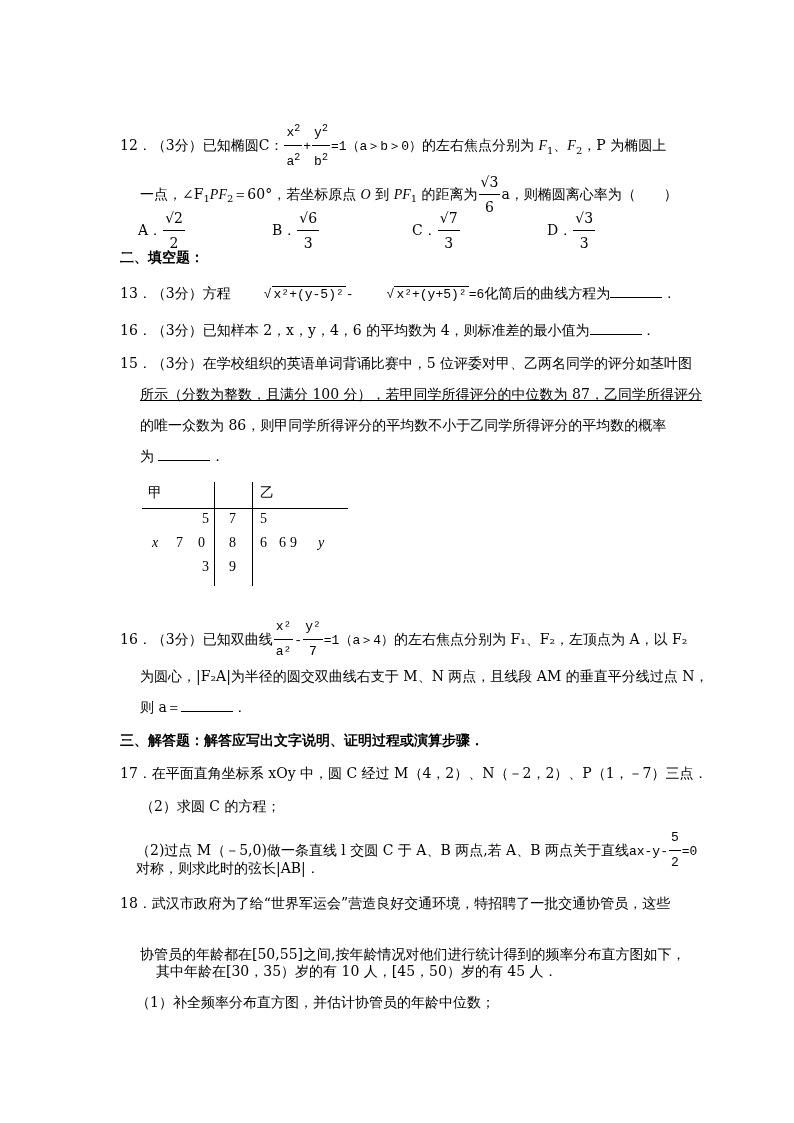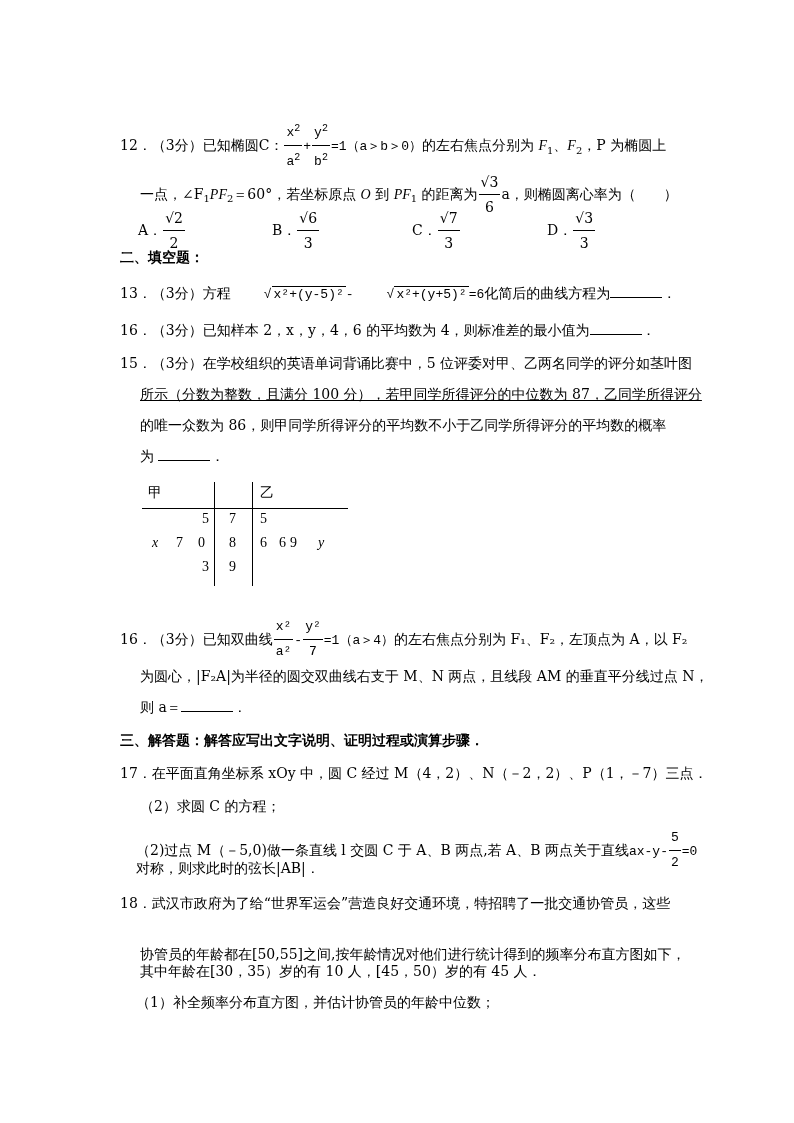--- a/index.html
+++ b/index.html
@@ -99,14 +99,14 @@
 <div class="line ind" style="top:796px; left:120px;">（2）求圆 C 的方程；</div>
 <div class="line ind" style="top:826px; left:116px;">
   <span>（2)过点 M（－5,0)做一条直线 l 交圆 C 于 A、B 两点,若 A、B 两点关于直线</span><span class="mono">ax-y-</span><span class="frac m"><span class="num">5</span><span class="den">2</span></span><span class="mono">=0</span>
 </div>
 <div class="line" style="top:858px; left:136px;">对称，则求此时的弦长|AB|．</div>
 
 <div class="line" style="top:893px; left:120px;">
   <span>18．</span><span>武汉市政府为了给“世界军运会”营造良好交通环境，特招聘了一批交通协管员，这些</span>
 </div>
 <div class="line ind" style="top:928px; left:120px;margin-top:16px;">协管员的年龄都在[50,55]之间,按年龄情况对他们进行统计得到的频率分布直方图如下，</div>
-<div class="line ind" style="top:961px; left:120px;">其中年龄在[30，35）岁的有 10 人，[45，50）岁的有 45 人．</div>
+<div class="line ind" style="top:961px; left:136px;">其中年龄在[30，35）岁的有 10 人，[45，50）岁的有 45 人．</div>
 <div class="line ind" style="top:992px; left:116px;">（1）补全频率分布直方图，并估计协管员的年龄中位数；</div>
 
 </body></html>

